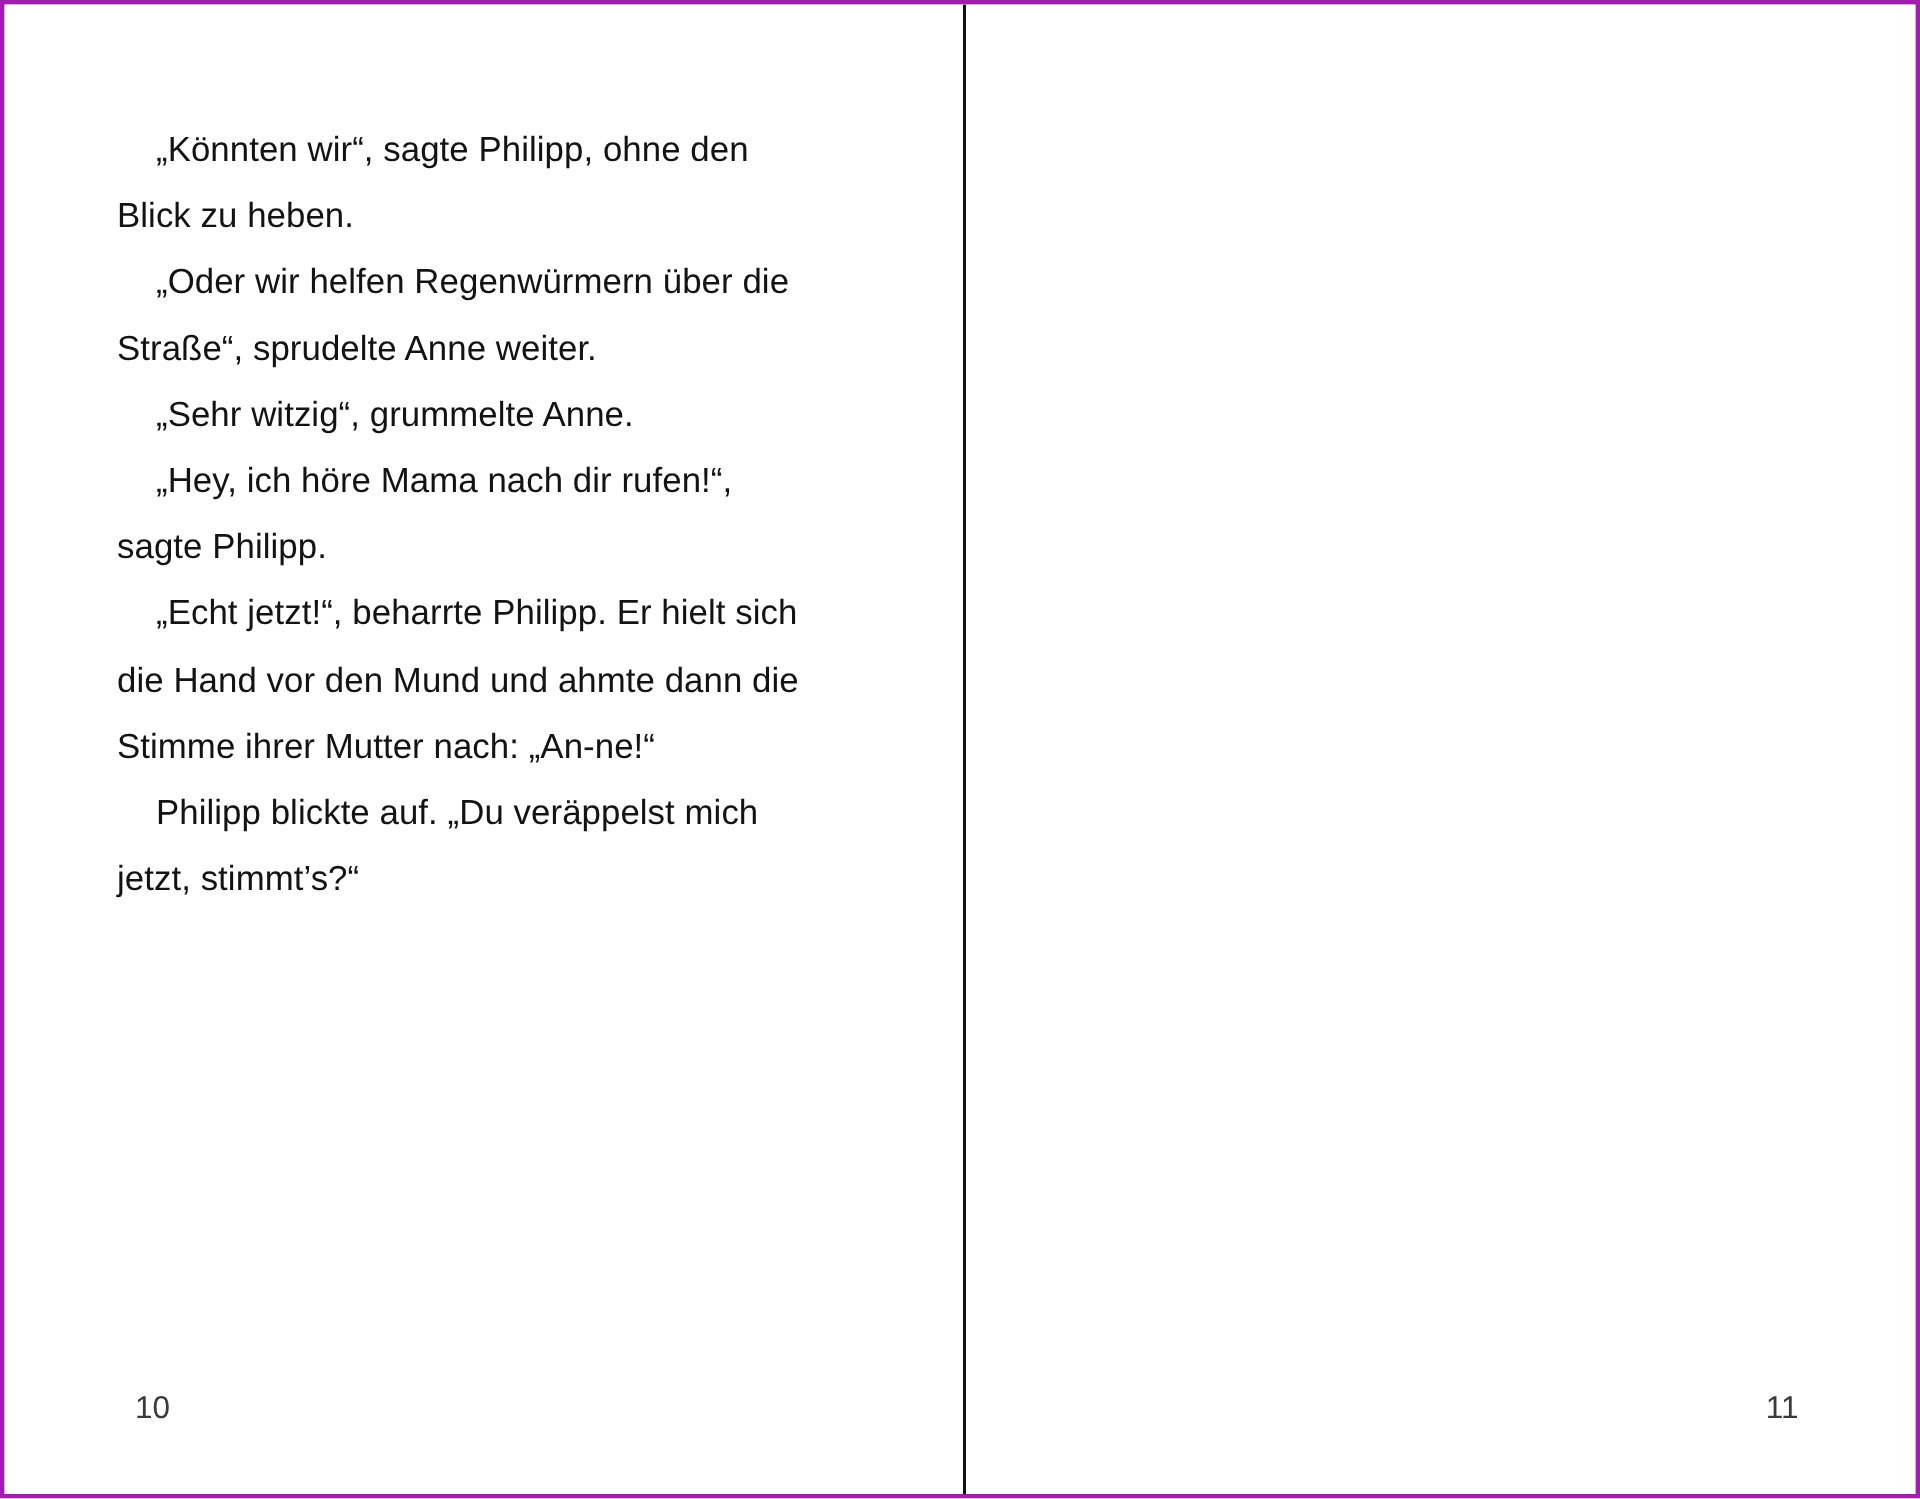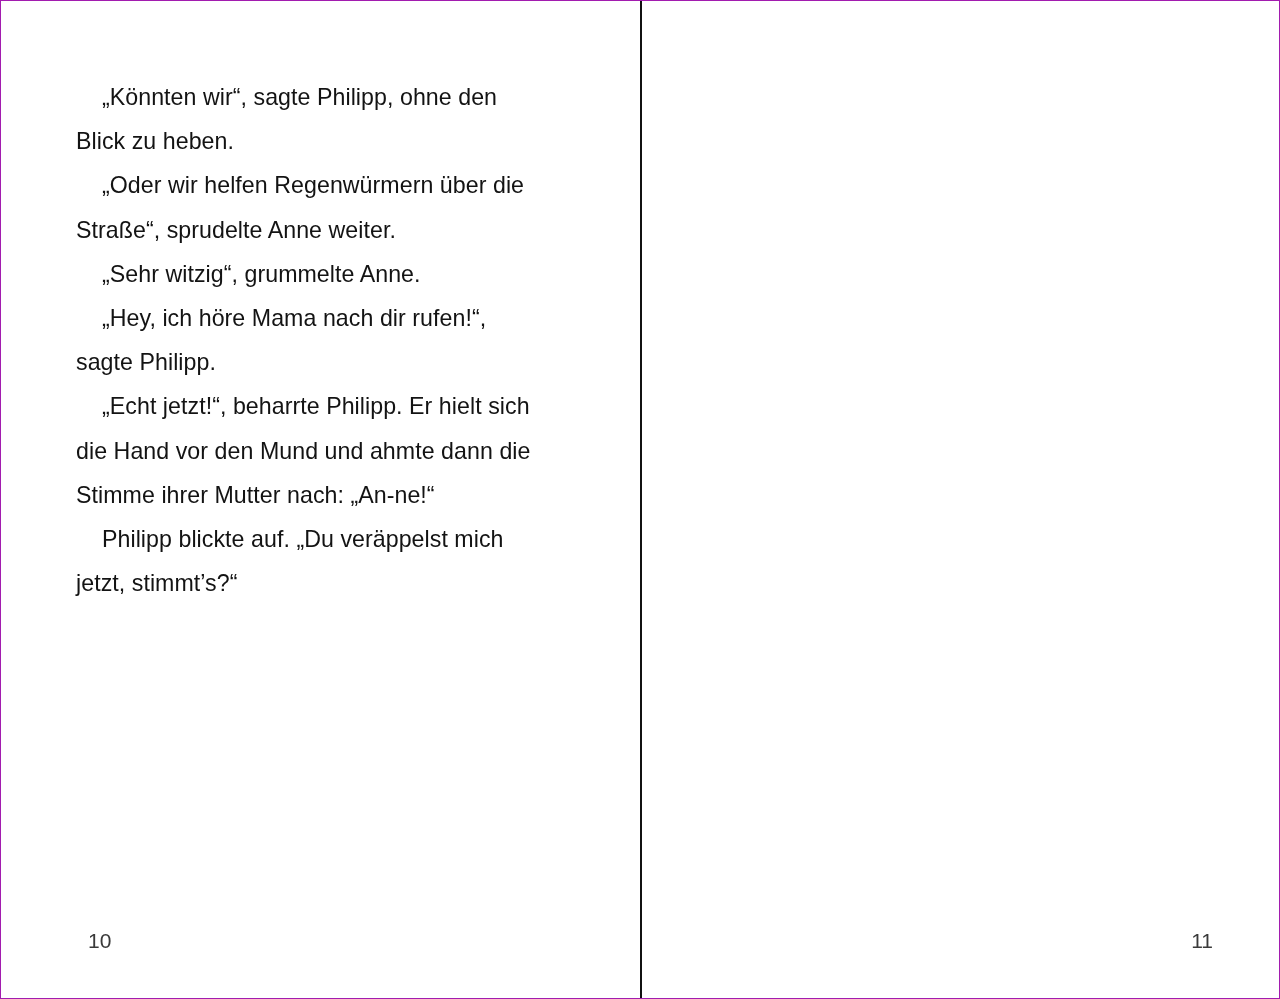--- a/index.html
+++ b/index.html
@@ -11,21 +11,21 @@
   body {
     font-family: "Liberation Sans", "DejaVu Sans", sans-serif;
   }
 
   .spread {
     position: relative;
     width: 1280px;
     height: 999px;
     background: #ffffff;
     box-sizing: border-box;
-    border: 1px solid #a21caf;
+    border: 3px solid #a21caf;
     overflow: hidden;
     display: flex;
   }
 
   
   .spine {
     position: absolute;
     left: 639px;
     top: 0;
     width: 2px;
@@ -69,21 +69,21 @@
     bottom: 44px;
     font-size: 21px;
     line-height: 26px;
     color: #3a3a3a;
   }
   .page-left .folio {
     left: 87px;
     text-align: left;
   }
   .page-right .folio {
-    right: 66px;
+    right: 78px;
     text-align: right;
   }
 </style>
 </head>
 <body>
 
 <div class="spread">
 
   <div class="page page-left">
     <div class="textblock">

